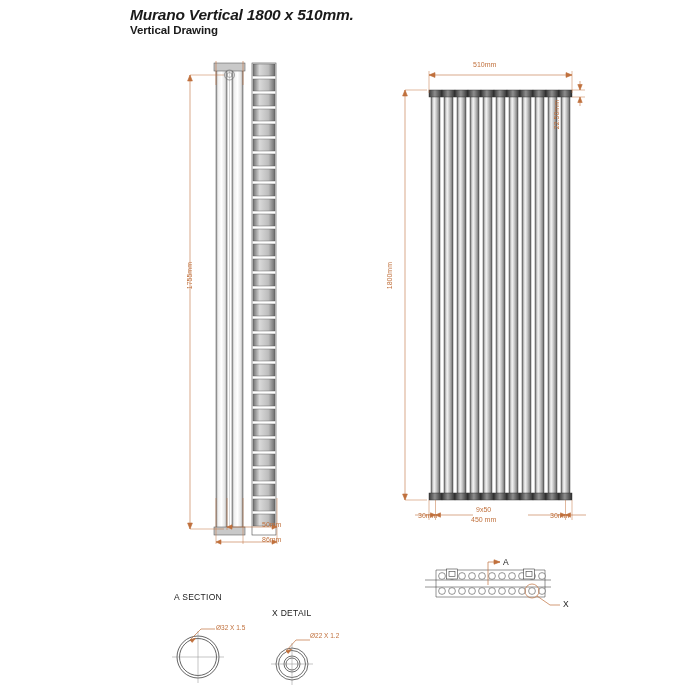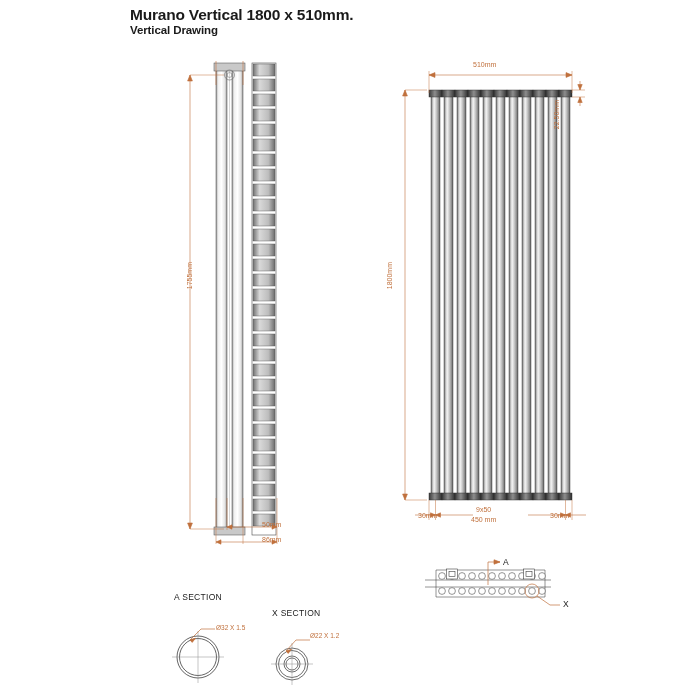--- a/index.html
+++ b/index.html
@@ -1,20 +1,20 @@
 <!DOCTYPE html>
 <html><head>
 <meta charset="utf-8">
 <style>
   html,body{margin:0;padding:0;background:#ffffff;}
   body{width:700px;height:700px;position:relative;overflow:hidden;
        font-family:"Liberation Sans","DejaVu Sans",sans-serif;color:#1a1a1a;}
   .abs{position:absolute;}
   
-  #title-main{left:130px;top:6px;font-size:15.5px;font-weight:bold;letter-spacing:-0.2px;white-space:nowrap;}
+  #title-main{left:130px;top:6px;font-size:15.5px;font-weight:bold;letter-spacing:-0.2px;white-space:nowrap;font-style:italic;}
   #title-sub{left:130px;top:24px;font-size:11.5px;font-weight:bold;letter-spacing:-0.1px;white-space:nowrap;}
   
   .dim{color:#c0703c;font-size:7px;white-space:nowrap;letter-spacing:0px;}
   .dim-v{color:#c0703c;font-size:7px;white-space:nowrap;
          writing-mode:vertical-rl;transform:rotate(180deg);letter-spacing:0px;}
   .lbl{color:#1a1a1a;font-size:8.5px;white-space:nowrap;}
   .lblsm{color:#c0703c;font-size:6.5px;white-space:nowrap;}
   .sec-title{color:#1a1a1a;font-size:8.5px;white-space:nowrap;letter-spacing:.3px;}
   svg{display:block;overflow:visible;}
 </style>
@@ -314,21 +314,21 @@
   </g>
 
   <g stroke="#c0703c" stroke-width="0.7" fill="#c0703c">
     <line x1="30" y1="28" x2="41" y2="17"></line>
     <line x1="41" y1="17" x2="55" y2="17"></line>
     <polygon points="30,28 35.5,26.2 32.2,30.4"></polygon>
   </g>
 </svg>
 <div class="abs lblsm" style="left:216px;top:624px;">Ø32 X 1.5</div>
 
-<div class="abs sec-title" style="left:272px;top:608px;">X SECTION</div>
+<div class="abs sec-title" style="left:272px;top:608px;">X DETAIL</div>
 
 <svg class="abs" style="left:262px;top:626px;" width="110" height="70" viewBox="0 0 110 70">
   <g fill="none" stroke="#3d3d3d" stroke-width="0.75">
     <circle cx="30" cy="38" r="16"></circle>
     <circle cx="30" cy="38" r="13.5"></circle>
     <circle cx="30" cy="38" r="8"></circle>
     <circle cx="30" cy="38" r="6"></circle>
   </g>
 
   <g stroke="#8a8a8a" stroke-width="0.5">

